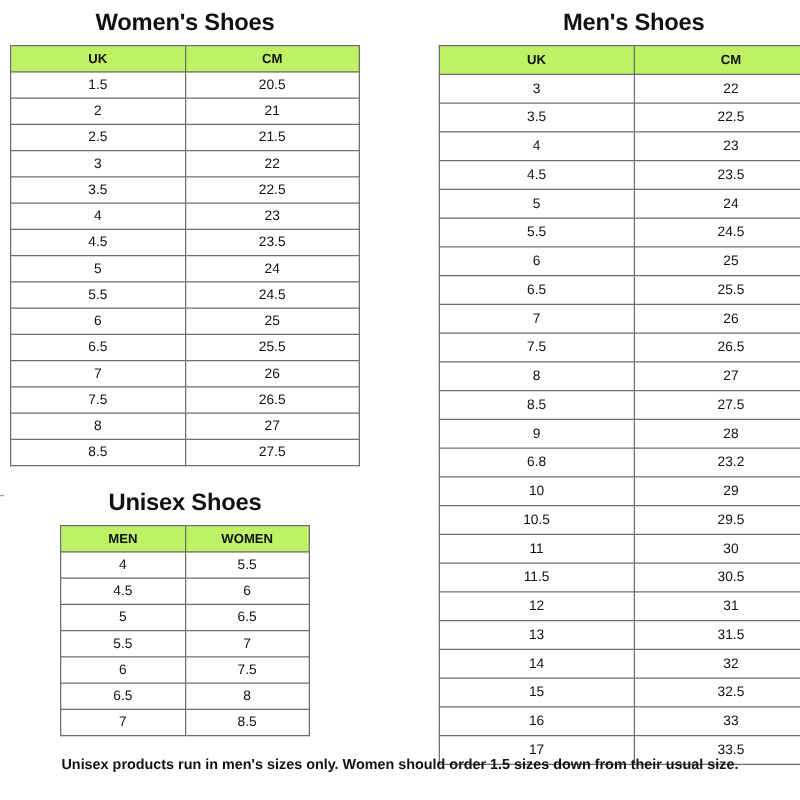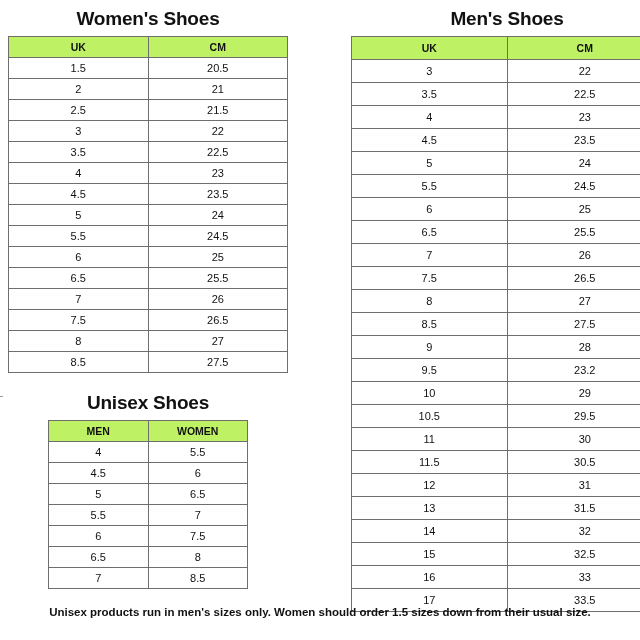--- a/index.html
+++ b/index.html
@@ -230,21 +230,21 @@
           </tr>
           <tr>
             <td>8.5</td>
             <td>27.5</td>
           </tr>
           <tr>
             <td>9</td>
             <td>28</td>
           </tr>
           <tr>
-            <td>9.5</td>
+            <td>6.8</td>
             <td>23.2</td>
           </tr>
           <tr>
             <td>10</td>
             <td>29</td>
           </tr>
           <tr>
             <td>10.5</td>
             <td>29.5</td>
           </tr>

